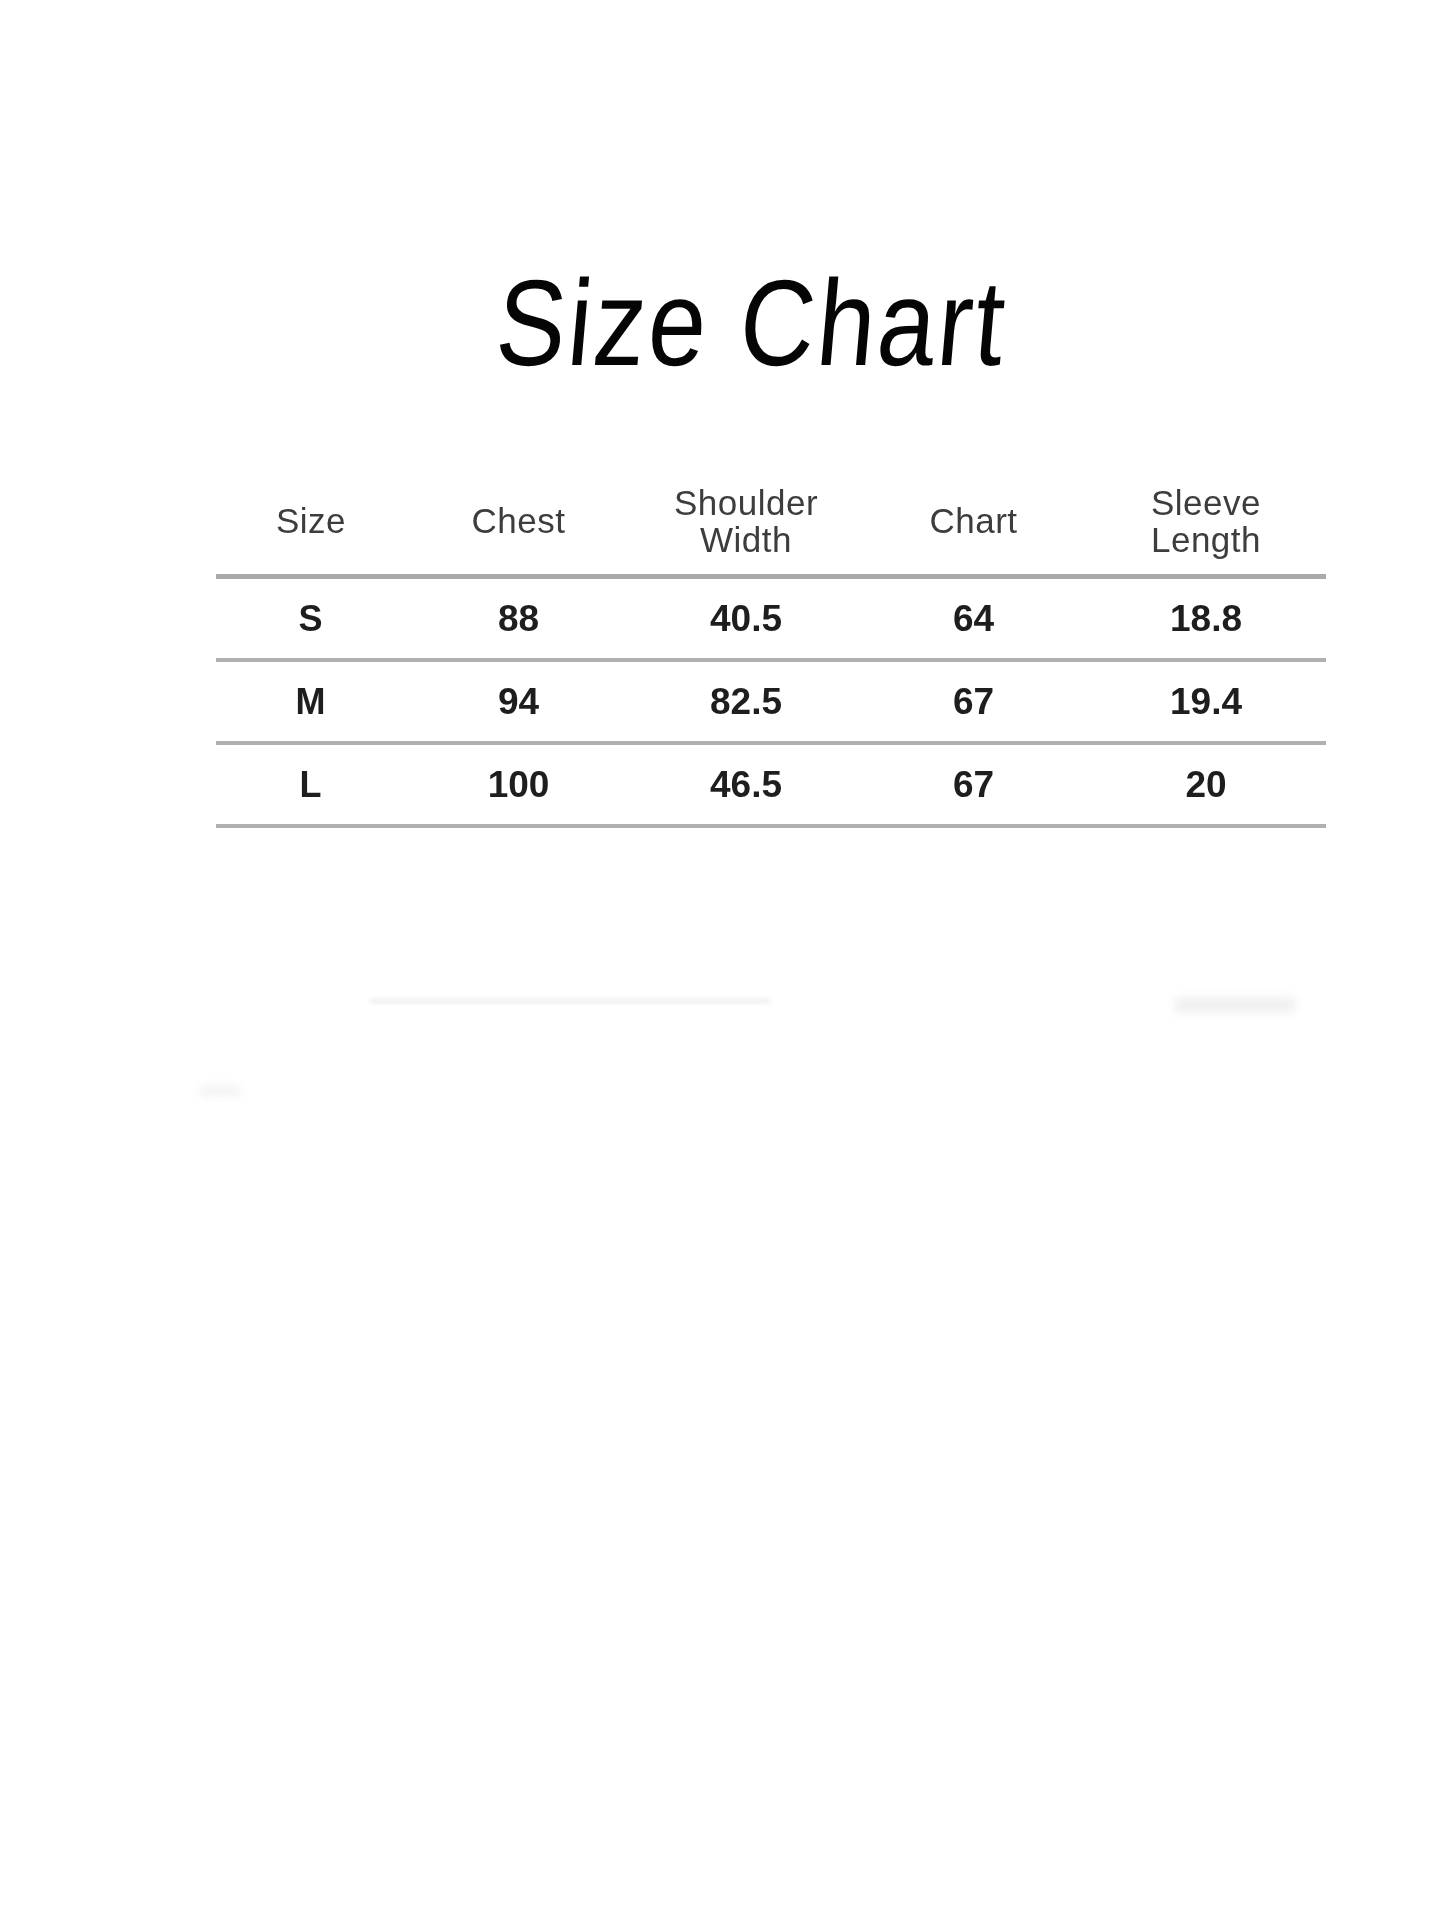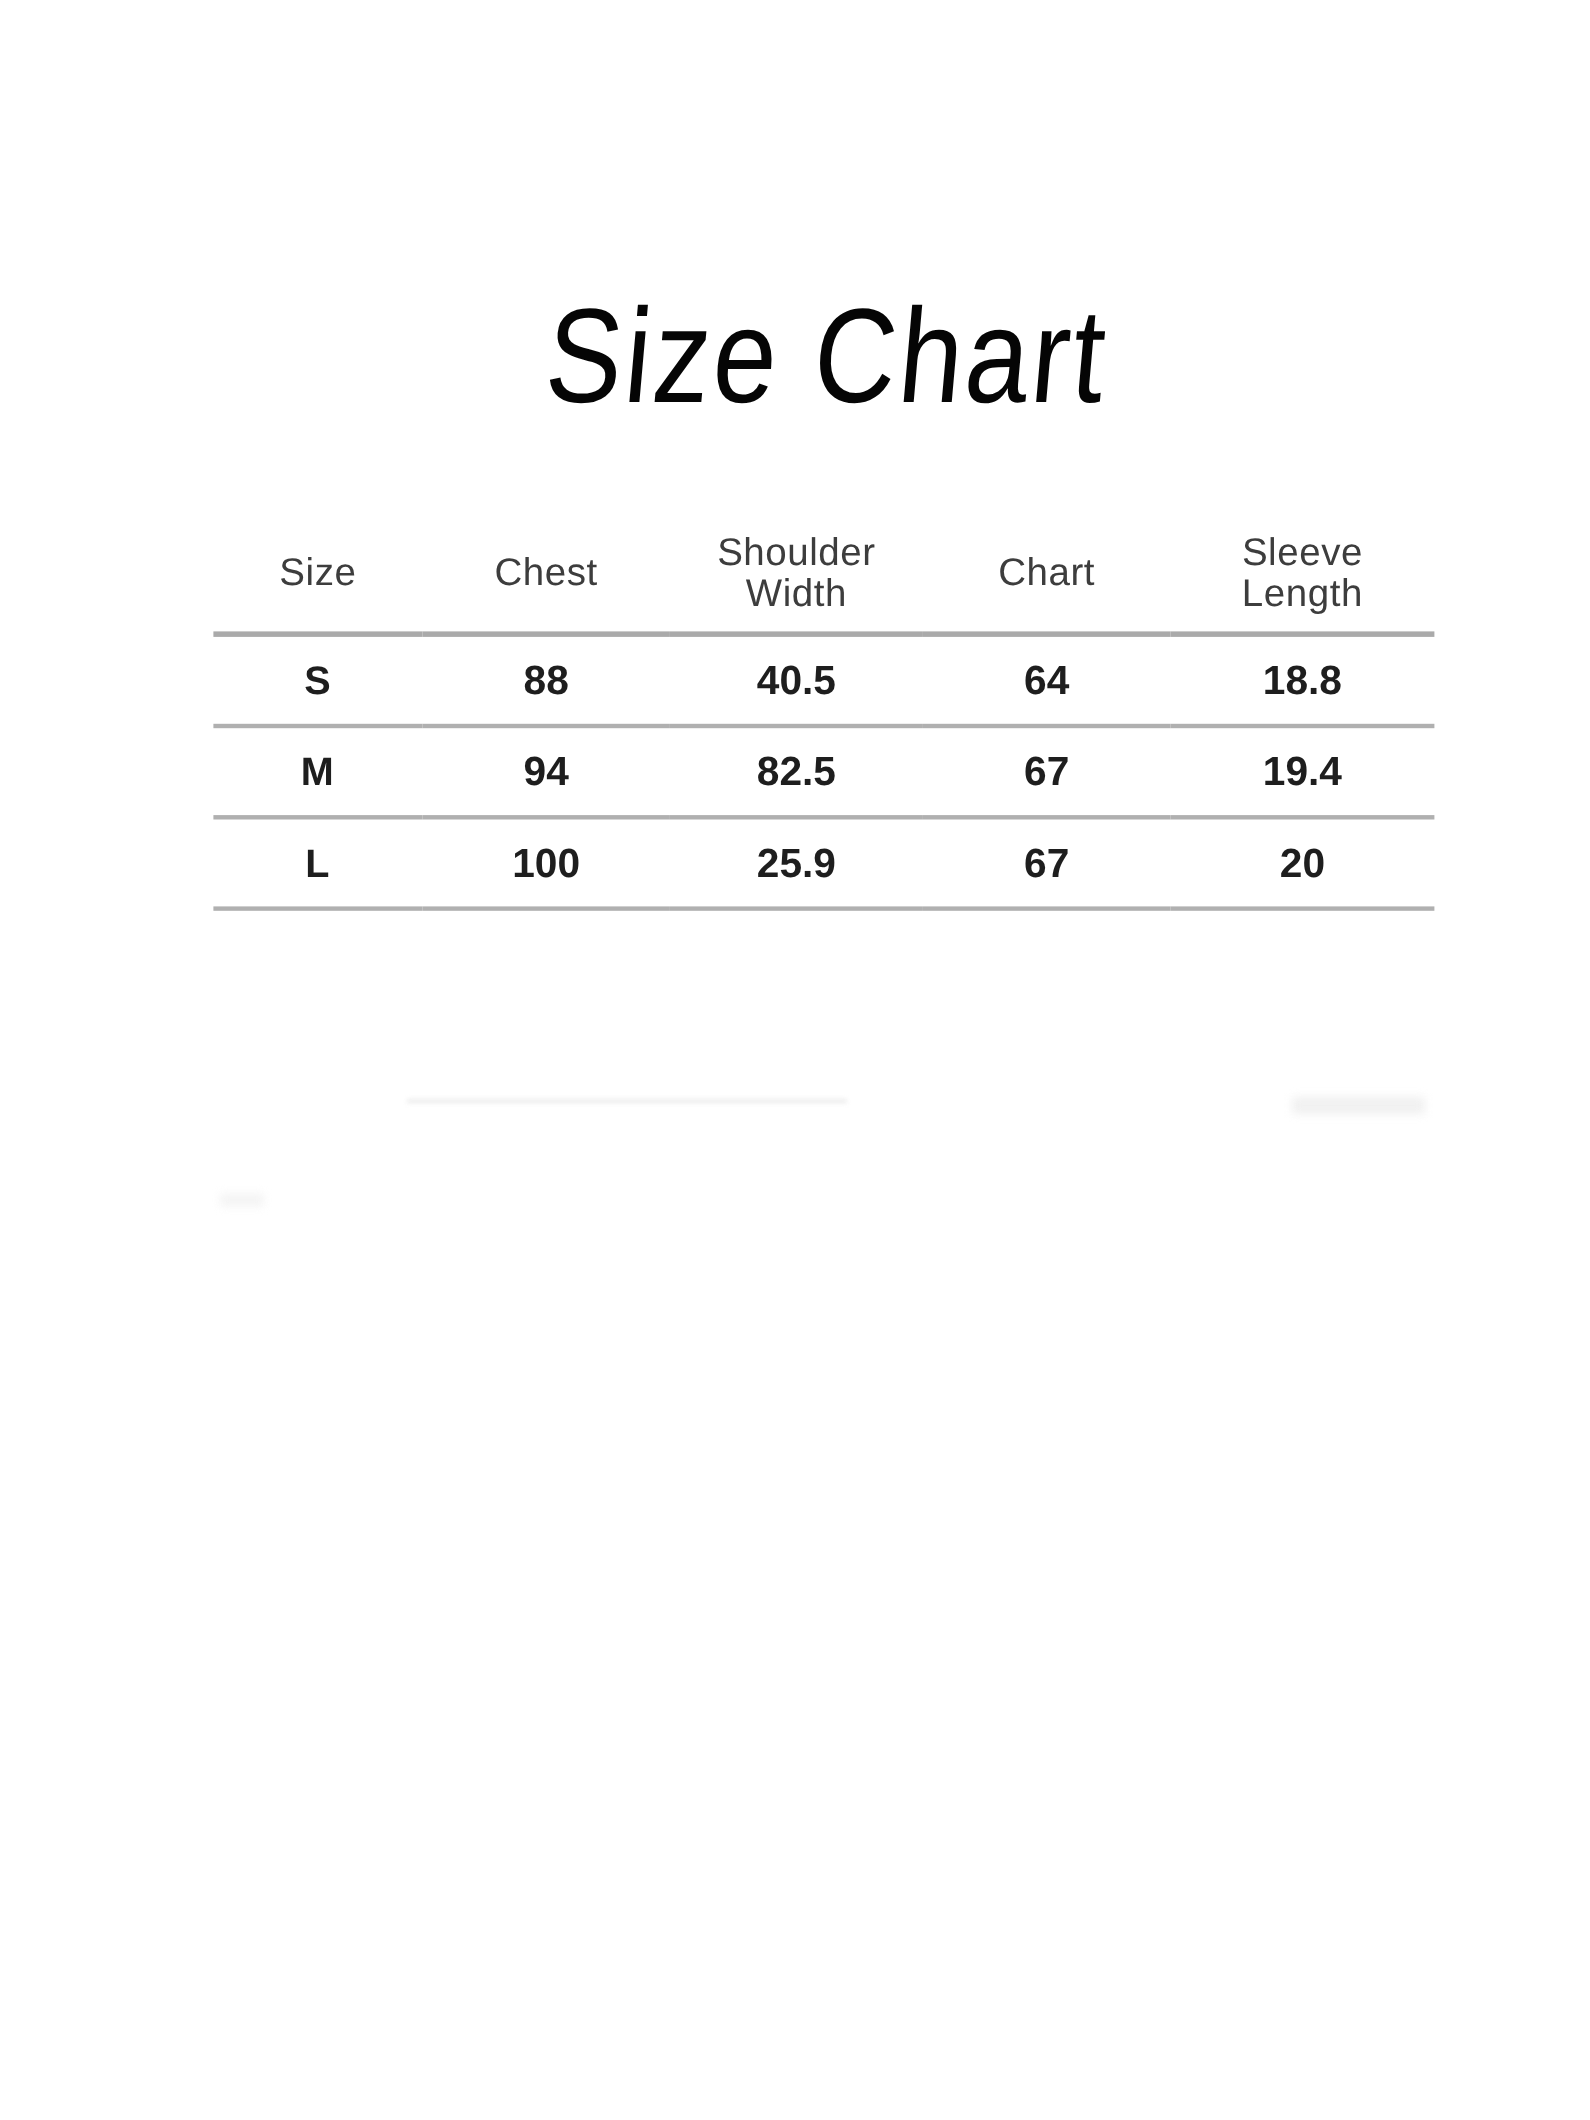--- a/index.html
+++ b/index.html
@@ -27,21 +27,21 @@
     transform-origin: center;
     font-size: 122px;
     line-height: 1.0;
     font-weight: 400;
     letter-spacing: 3px;
     color: #050505;
     white-space: nowrap;
   }
   .size-table-wrap {
     position: absolute;
-    left: 194px;
+    left: 216px;
     top: 468px;
     width: 1110px;
   }
   table.size-table {
     width: 100%;
     border-collapse: collapse;
     table-layout: fixed;
   }
   table.size-table col.c1 { width: 190px; }
   table.size-table col.c2 { width: 225px; }
@@ -142,21 +142,21 @@
         <tr>
           <td class="size-label">M</td>
           <td>94</td>
           <td>82.5</td>
           <td>67</td>
           <td>19.4</td>
         </tr>
         <tr>
           <td class="size-label">L</td>
           <td>100</td>
-          <td>25.9</td>
+          <td>46.5</td>
           <td>67</td>
           <td>20</td>
         </tr>
       </tbody>
     </table>
   </div>
 
   <div class="smudge smudge-a"></div>
   <div class="smudge smudge-b"></div>
   <div class="smudge smudge-c"></div>

